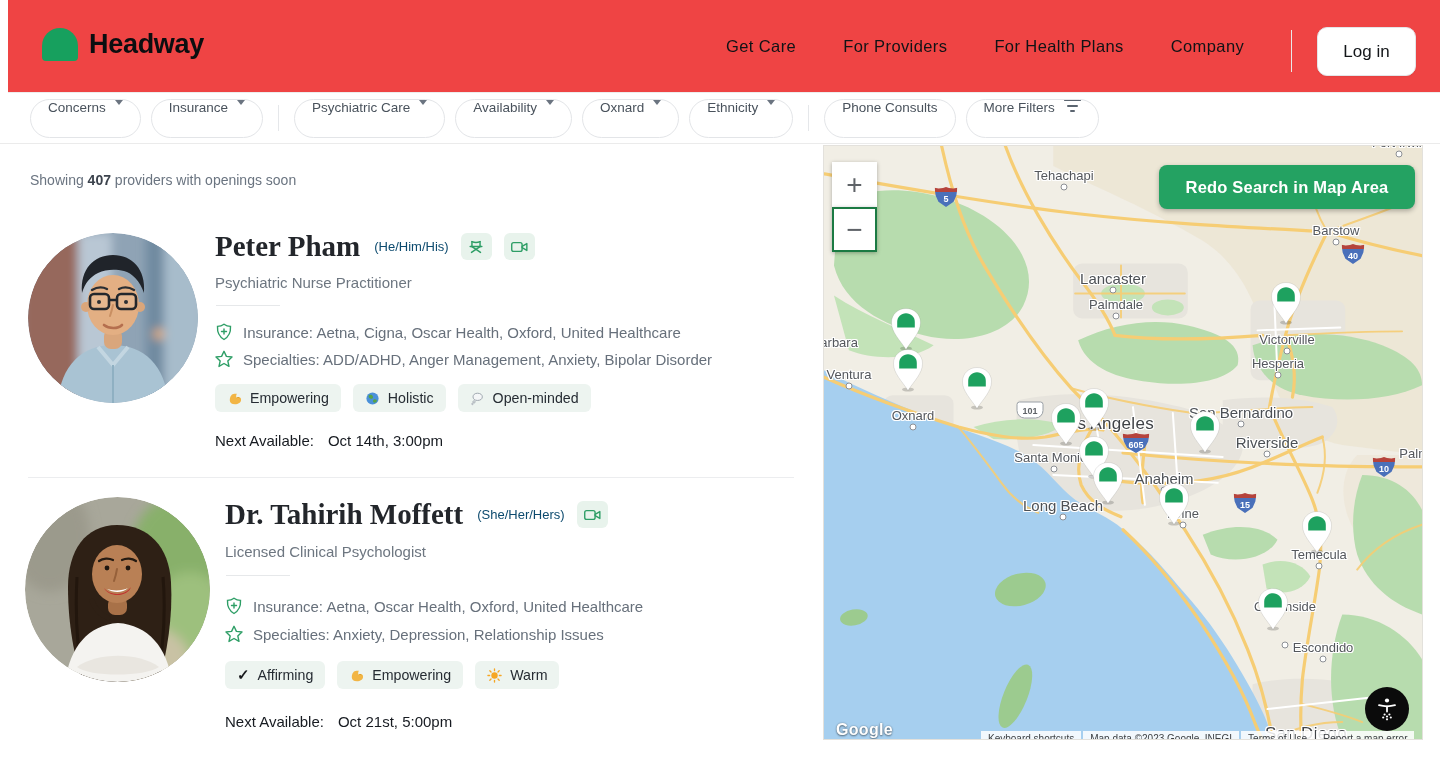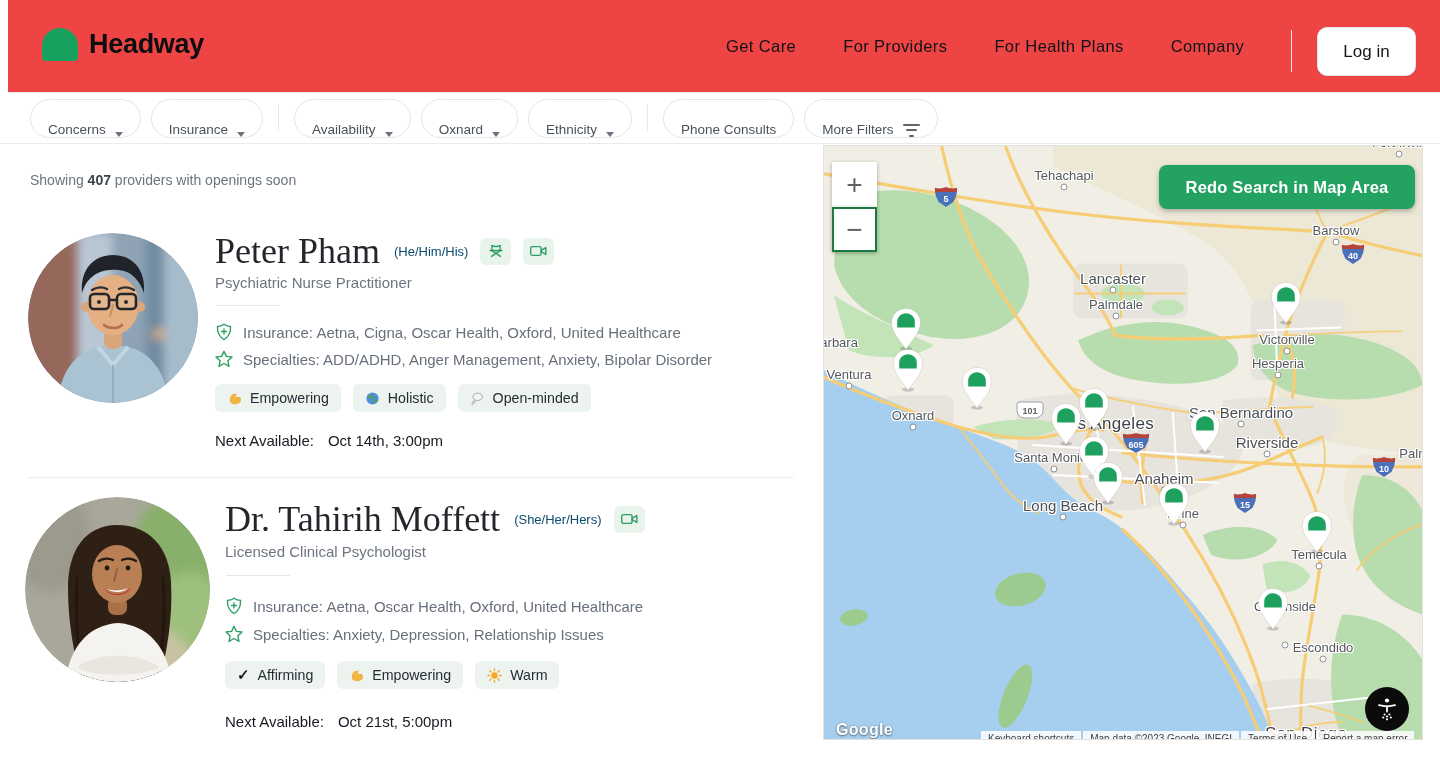--- a/index.html
+++ b/index.html
@@ -14,39 +14,39 @@
   .nav{position:absolute;left:718px;top:0;height:92px;display:flex;align-items:center;gap:47px;}
   .nav a{font-size:16.5px;letter-spacing:.4px;color:#101316;text-decoration:none;white-space:nowrap;cursor:pointer;}
   .nav-divider{position:absolute;left:1283px;top:30px;width:1px;height:42px;background:#e9e9e9;}
   .login-btn{position:absolute;left:1309px;top:27px;width:97px;height:47px;background:#fff;border:1px solid #e3e5e8;
              border-radius:10px;font-size:17px;color:#131619;display:flex;align-items:center;justify-content:center;
              box-shadow:0 1px 2px rgba(0,0,0,.05);cursor:pointer;}
 
   
   .filterbar{position:absolute;left:0;top:93px;width:1440px;height:51px;border-bottom:1px solid #ebebeb;
              display:flex;align-items:center;padding-left:30px;box-sizing:border-box;gap:10px;}
-  .pill{height:37px;border:1px solid #e3e5e8;border-radius:20px;background:#fff;display:flex;align-items:flex-end;
+  .pill{height:37px;border:1px solid #e3e5e8;border-radius:20px;background:#fff;display:flex;align-items:flex-start;
         gap:9px;padding:0 17px;font-size:13.5px;color:#49525c;white-space:nowrap;cursor:pointer;}
   .caret{width:0;height:0;border-left:4.5px solid transparent;border-right:4.5px solid transparent;border-top:5.5px solid #6b7480;}
   .vdiv{width:1px;height:26px;background:#e5e7ea;margin:0 5px;}
   .filter-lines{display:inline-flex;flex-direction:column;gap:3.5px;align-items:center;}
   .filter-lines i{display:block;height:1.8px;background:#5b6570;border-radius:2px;}
   .fl1{width:17px;}.fl2{width:11px;}.fl3{width:5px;}
 
   
   .results{position:absolute;left:0;top:144px;width:812px;height:633px;overflow:hidden;}
   .summary{position:absolute;left:30px;top:28px;font-size:14px;color:#6a7480;}
   .summary b{color:#3c434d;font-weight:700;}
   .avatar{position:absolute;border-radius:50%;overflow:hidden;cursor:pointer;}
   .av1{left:28px;top:89px;width:170px;height:170px;}
   .av2{left:25px;top:353px;width:185px;height:185px;}
   .name-row{position:absolute;display:flex;align-items:center;gap:12px;cursor:pointer;}
   .nr1{left:215px;top:86px;}
   .nr2{left:225px;top:354px;}
-  .pname{font-family:"Liberation Serif",serif;font-size:36px;color:#23262b;white-space:nowrap;}
+  .pname{font-family:"Liberation Serif",serif;font-size:29px;color:#23262b;white-space:nowrap;font-weight:bold;}
   .pronouns{font-size:13px;color:#0c4a6e;margin-left:2px;white-space:nowrap;}
   .badge{width:31px;height:27px;background:#e8f3ec;border-radius:6px;display:flex;align-items:center;justify-content:center;}
   .ptitle{position:absolute;font-size:15px;color:#6d7680;}
   .short-div{position:absolute;width:64px;height:1px;background:#e6e8ea;}
   .info-row{position:absolute;display:flex;align-items:center;gap:9px;font-size:15px;color:#67707b;white-space:nowrap;}
   .tags-row{position:absolute;display:flex;gap:12px;}
   .tag{height:28px;background:#edf4f0;border-radius:6px;display:flex;align-items:center;gap:8px;padding:0 12px;
        font-size:14.2px;color:#262c33;white-space:nowrap;}
   .checkglyph{font-weight:900;font-size:15px;color:#17191c;}
   .next-row{position:absolute;font-size:15px;color:#171b21;display:flex;gap:14px;}
@@ -109,20 +109,24 @@
   <div class="filterbar">
     <div class="pill">
       <span>Concerns</span>
       <span class="caret"></span>
     </div>
     <div class="pill">
       <span>Insurance</span>
       <span class="caret"></span>
     </div>
     <div class="vdiv"></div>
+    <div class="pill">
+      <span>Psychiatric Care</span>
+      <span class="caret"></span>
+    </div>
     <div class="pill">
       <span>Availability</span>
       <span class="caret"></span>
     </div>
     <div class="pill">
       <span>Oxnard</span>
       <span class="caret"></span>
     </div>
     <div class="pill">
       <span>Ethnicity</span>

